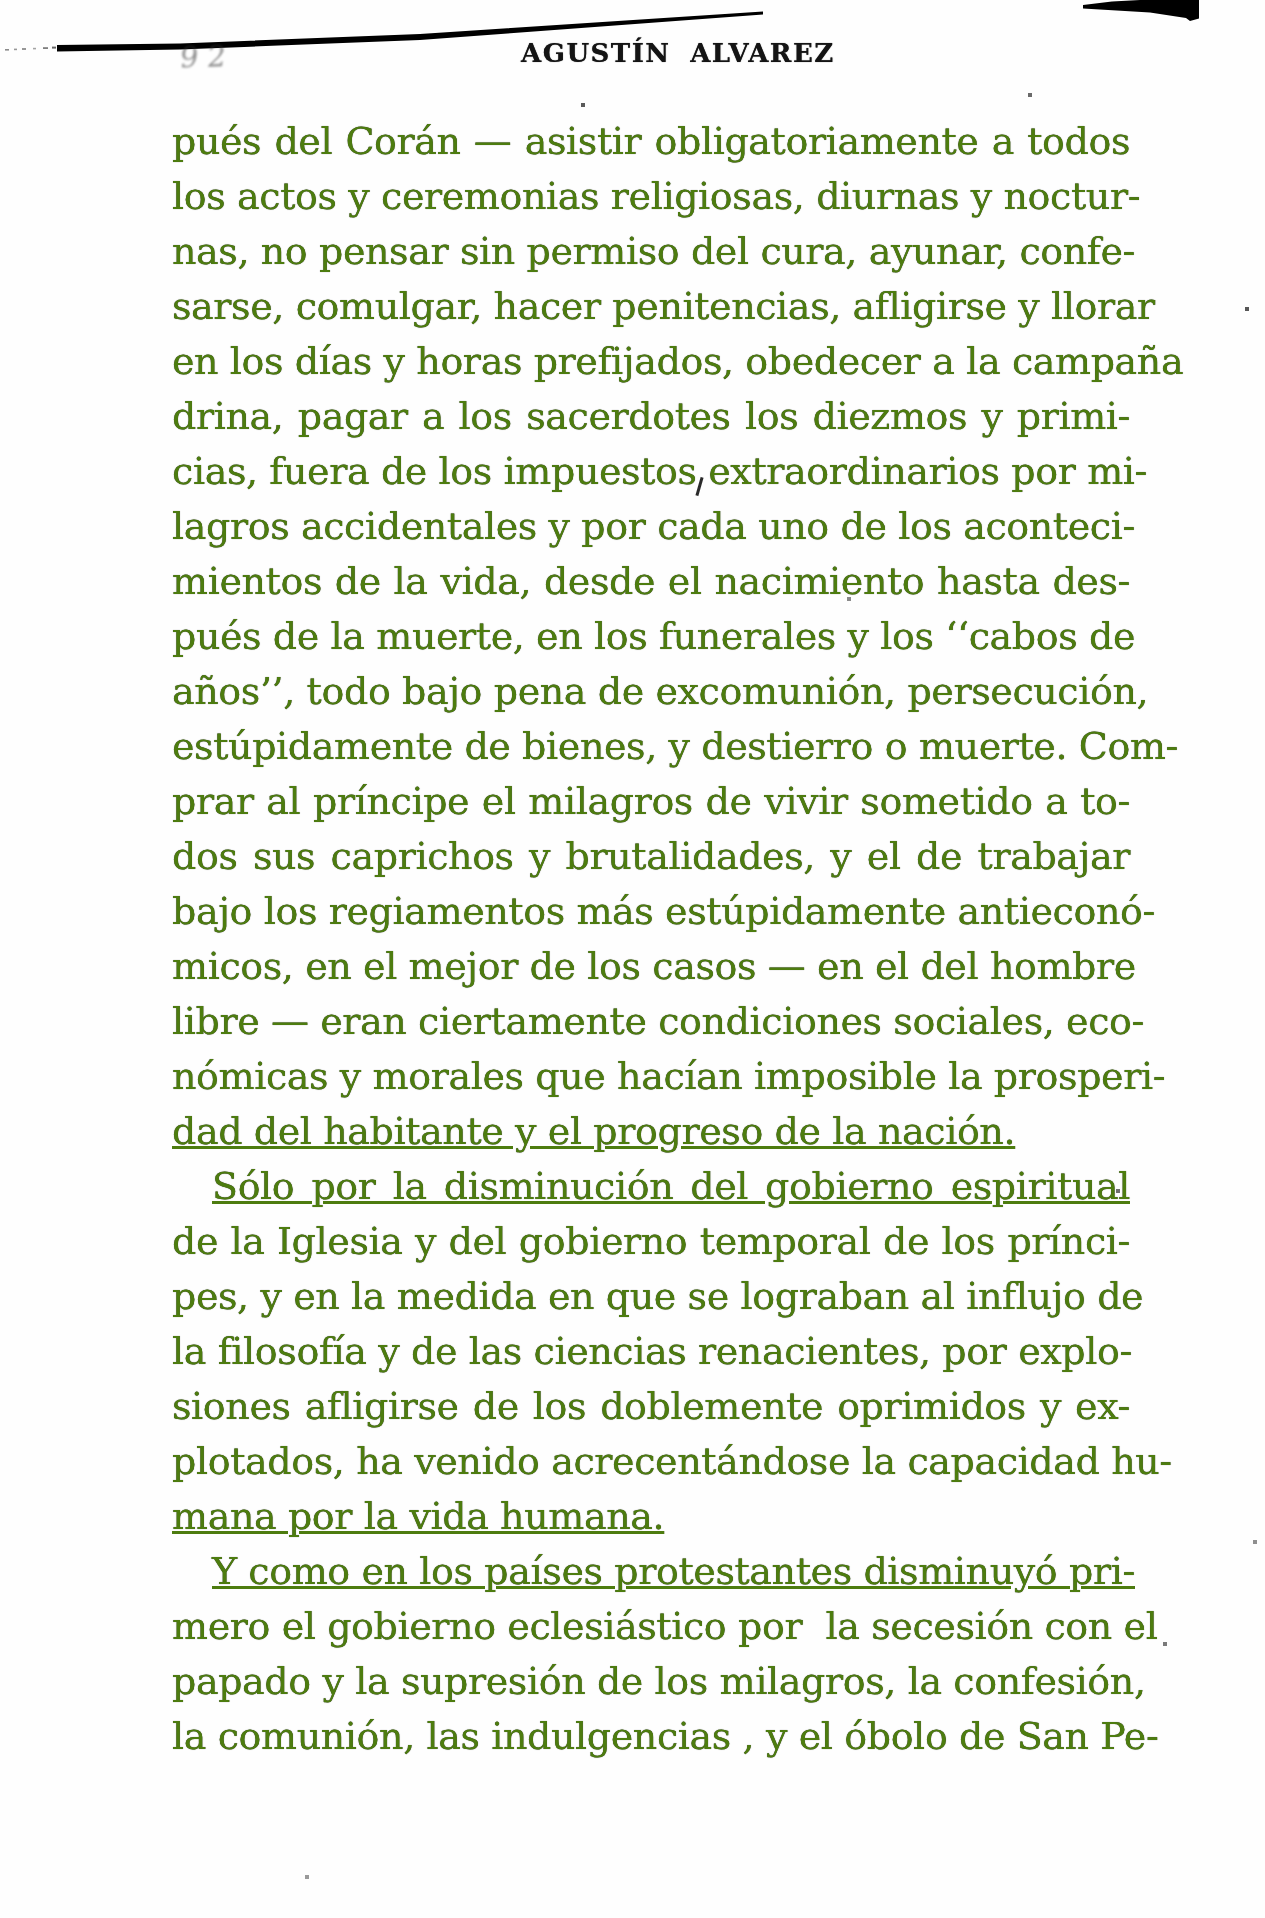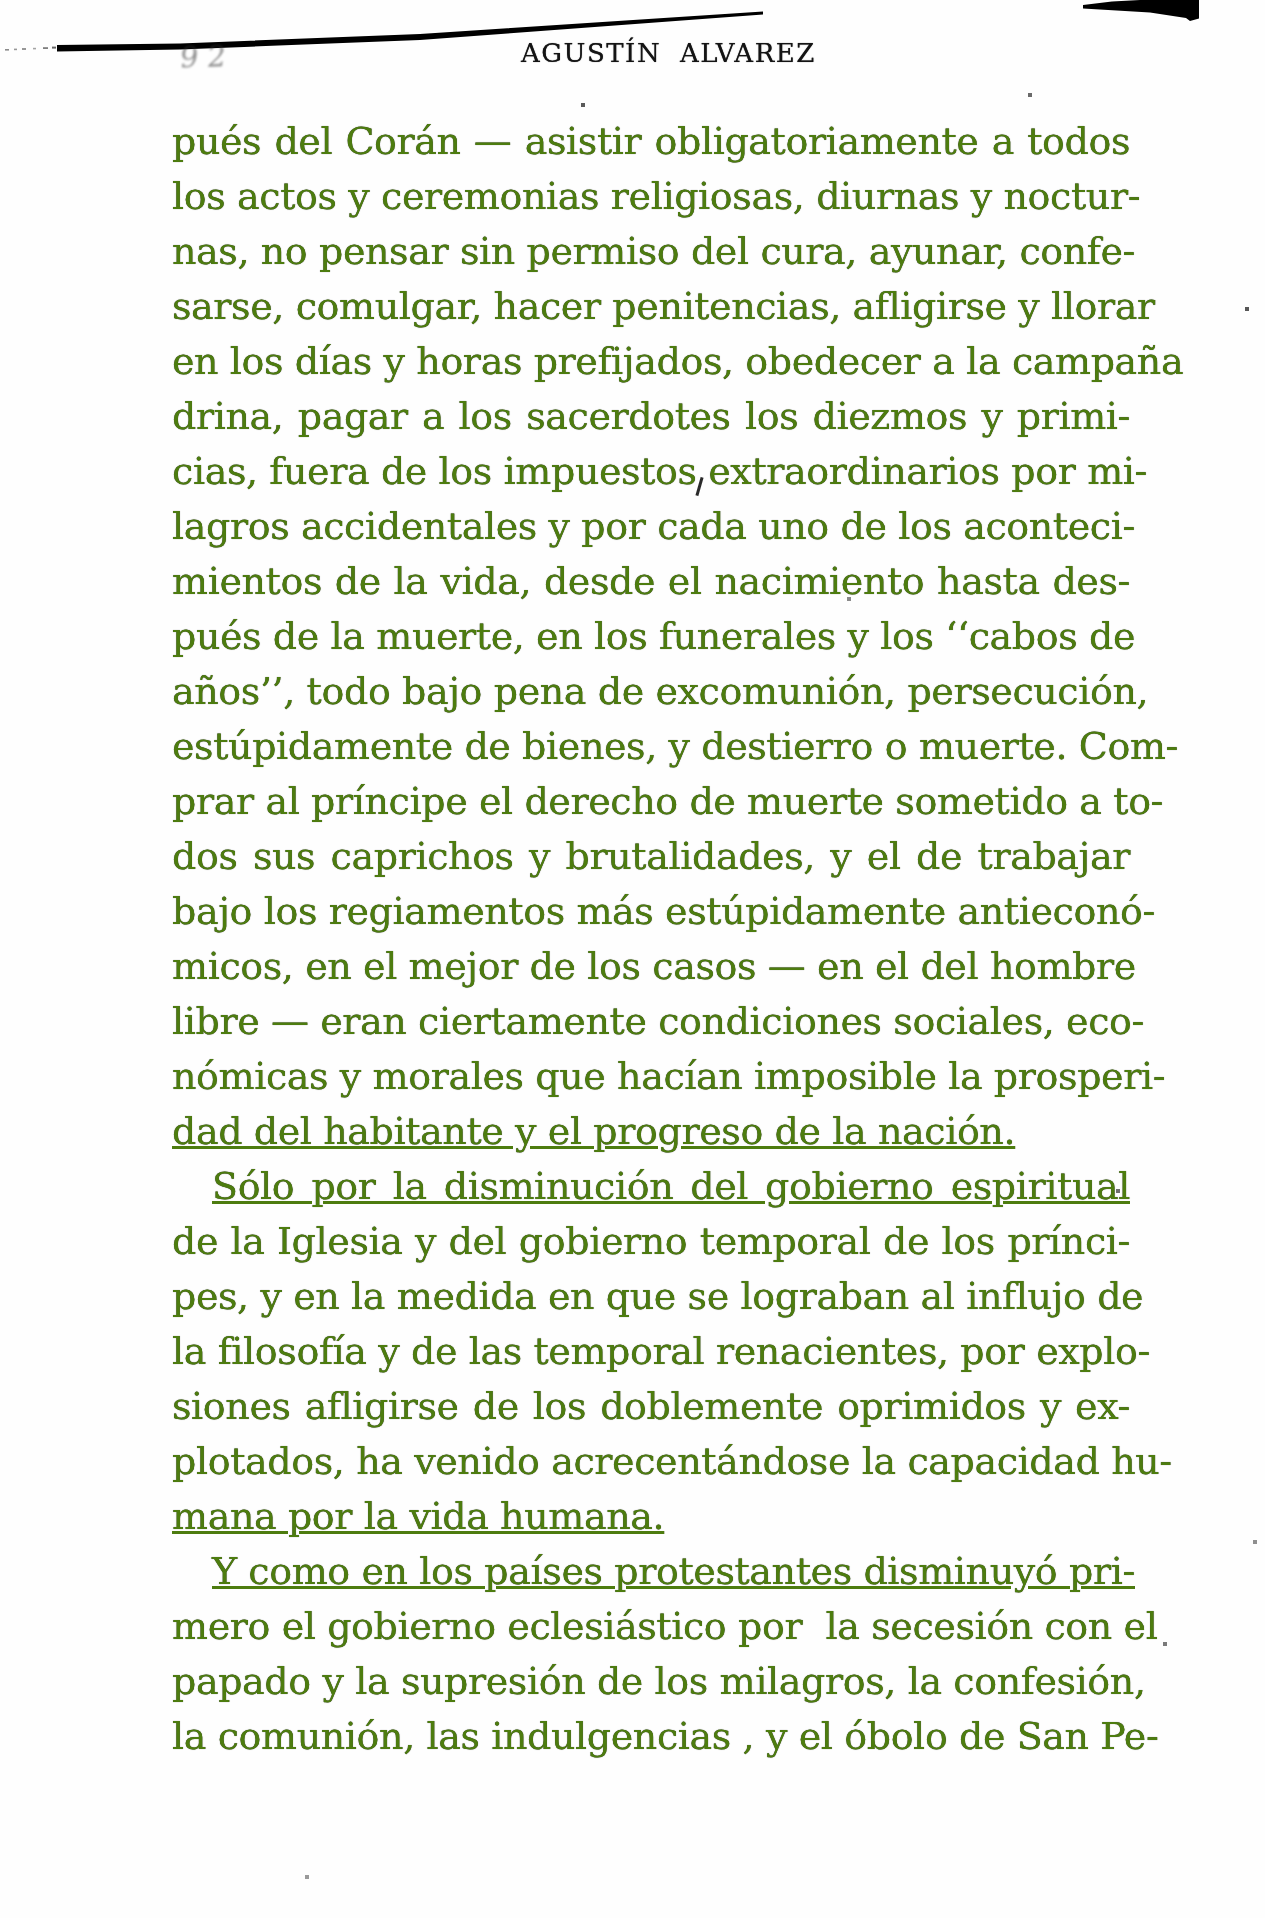--- a/index.html
+++ b/index.html
@@ -27,21 +27,21 @@
     color: #3a3a3a;
     opacity: 0.55;
     filter: blur(0.9px);
     transform: skewX(-8deg) rotate(-2deg);
   }
   
   .running-title {
     position: absolute;
     left: 521px; top: 38px;
     font-size: 26px;
-    font-weight: normal;
+    font-weight: bold;
     letter-spacing: 1.5px;
     word-spacing: 9px;
     color: #141414;
     text-shadow: 0 0 0.8px rgba(0,0,0,0.85);
     filter: blur(0.25px);
   }
   
   .textblock {
     position: absolute;
     left: 172px; top: 114px;
@@ -122,31 +122,31 @@
     <div class="line">nas, no pensar sin permiso del cura, ayunar, confe-</div>
     <div class="line">sarse, comulgar, hacer penitencias, afligirse y llorar</div>
     <div class="line">en los días y horas prefijados, obedecer a la campaña</div>
     <div class="line">drina, pagar a los sacerdotes los diezmos y primi-</div>
     <div class="line">cias, fuera de los impuestos extraordinarios por mi-</div>
     <div class="line">lagros accidentales y por cada uno de los aconteci-</div>
     <div class="line">mientos de la vida, desde el nacimiento hasta des-</div>
     <div class="line">pués de la muerte, en los funerales y los ‘‘cabos de</div>
     <div class="line">años’’, todo bajo pena de excomunión, persecución,</div>
     <div class="line">estúpidamente de bienes, y destierro o muerte. Com-</div>
-    <div class="line">prar al príncipe el derecho de muerte sometido a to-</div>
+    <div class="line">prar al príncipe el milagros de vivir sometido a to-</div>
     <div class="line">dos sus caprichos y brutalidades, y el de trabajar</div>
     <div class="line">bajo los regiamentos más estúpidamente antieconó-</div>
     <div class="line">micos, en el mejor de los casos — en el del hombre</div>
     <div class="line">libre — eran ciertamente condiciones sociales, eco-</div>
     <div class="line">nómicas y morales que hacían imposible la prosperi-</div>
     <div class="line parend">dad del habitante y el progreso de la nación.</div>
     <div class="line indent">Sólo por la disminución del gobierno espiritual</div>
     <div class="line">de la Iglesia y del gobierno temporal de los prínci-</div>
     <div class="line">pes, y en la medida en que se lograban al influjo de</div>
-    <div class="line">la filosofía y de las temporal renacientes, por explo-</div>
+    <div class="line">la filosofía y de las ciencias renacientes, por explo-</div>
     <div class="line">siones afligirse de los doblemente oprimidos y ex-</div>
     <div class="line">plotados, ha venido acrecentándose la capacidad hu-</div>
     <div class="line parend">mana por la vida humana.</div>
     <div class="line indent">Y como en los países protestantes disminuyó pri-</div>
     <div class="line">mero el gobierno eclesiástico por &nbsp;la secesión con el</div>
     <div class="line">papado y la supresión de los milagros, la confesión,</div>
     <div class="line">la comunión, las indulgencias , y el óbolo de San Pe-</div>
   </div>
 
   <div class="slash"></div>

